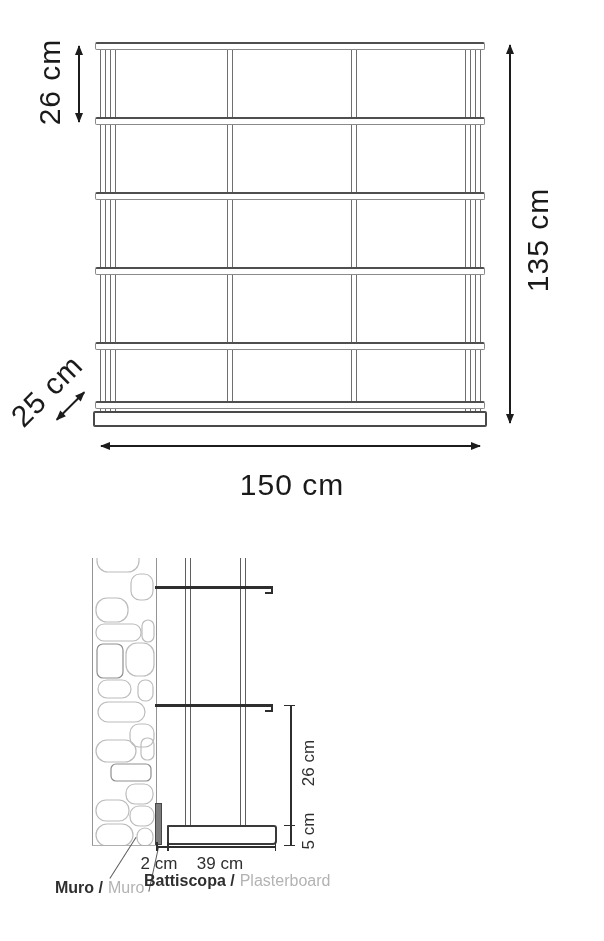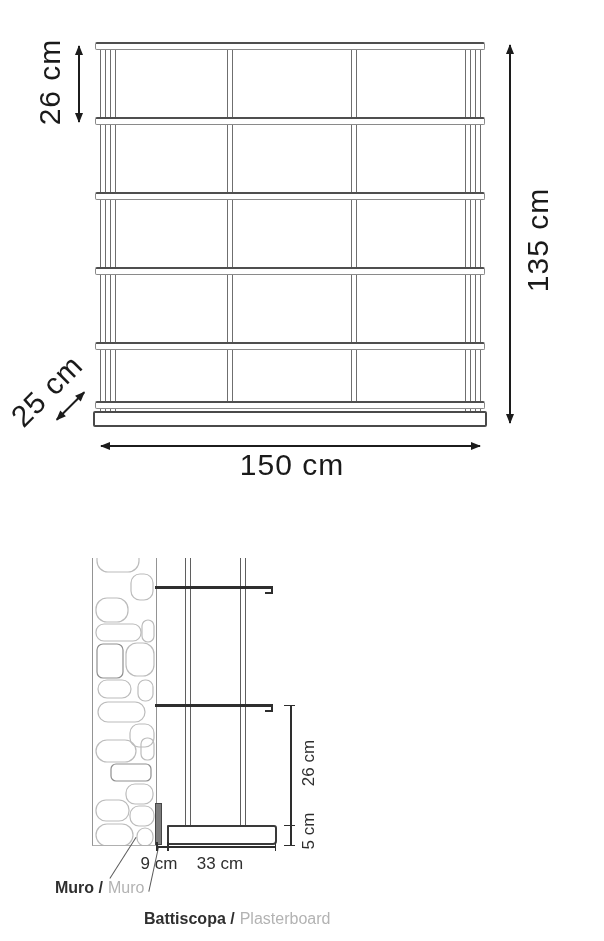--- a/index.html
+++ b/index.html
@@ -98,21 +98,21 @@
 
     <div class="plinth" style="left:93px;top:411px;width:390px;height:12px;"></div>
 
     <div class="av" style="left:78px;top:46px;height:76px;"></div>
     <div class="dimbig rot90" style="left:-5px;top:65px;">26 cm</div>
 
     <div class="av" style="left:509px;top:45px;height:378px;"></div>
     <div class="dimbig rot90" style="left:483px;top:223px;">135 cm</div>
 
     <div class="ah" style="left:101px;top:445px;width:379px;"></div>
-    <div class="dimbig" style="left:237px;top:448px;">150 cm</div>
+    <div class="dimbig" style="left:237px;top:468px;">150 cm</div>
 
     <div class="ah rot45" style="left:51px;top:405px;width:39px;"></div>
     <div class="dimbig rot45" style="left:-8px;top:374px;">25 cm</div>
   </div>
 
   <div class="abs" style="left:0;top:500px;width:604px;height:441px;">
 
     <div class="wallband" style="top:58px;">
       <svg width="63" height="287" viewBox="0 0 63 287" style="position:absolute;left:0;top:0;" fill="none" stroke="#bcbcbc" stroke-width="1.2">
         <rect x="4" y="-10" width="42" height="24" rx="11"></rect>
@@ -156,27 +156,27 @@
     <div class="tick-h" style="left:284px;top:204.5px;"></div>
     <div class="tick-h" style="left:284px;top:324.5px;"></div>
     <div class="tick-h" style="left:284px;top:344.5px;"></div>
     <div class="dimsm rot90" style="left:274px;top:253px;">26 cm</div>
     <div class="dimsm rot90" style="left:274px;top:321px;">5 cm</div>
 
     <div class="dimline-h" style="left:156px;top:346px;width:120px;"></div>
     <div class="tick-v" style="left:156px;top:342px;"></div>
     <div class="tick-v" style="left:167px;top:342px;"></div>
     <div class="tick-v" style="left:274.5px;top:342px;"></div>
-    <div class="dimsm" style="left:124px;top:354px;">9 cm</div>
-    <div class="dimsm" style="left:185px;top:354px;">33 cm</div>
+    <div class="dimsm" style="left:124px;top:354px;">2 cm</div>
+    <div class="dimsm" style="left:185px;top:354px;">39 cm</div>
 
     <div class="leader" style="left:110px;top:378px;width:49px;transform:rotate(-57.6deg);"></div>
     <div class="leader" style="left:149px;top:391px;width:47px;transform:rotate(-77.7deg);"></div>
 
     <div class="caption" style="left:55px;top:379px;">
       <span class="cap-dark">Muro /</span><span class="cap-gray">Muro</span>
     </div>
-    <div class="caption" style="left:144px;top:410px;">
+    <div class="caption" style="left:144px;top:372px;">
       <span class="cap-dark">Battiscopa /</span><span class="cap-gray">Plasterboard</span>
     </div>
   </div>
 
 </div>
 
 </body></html>

